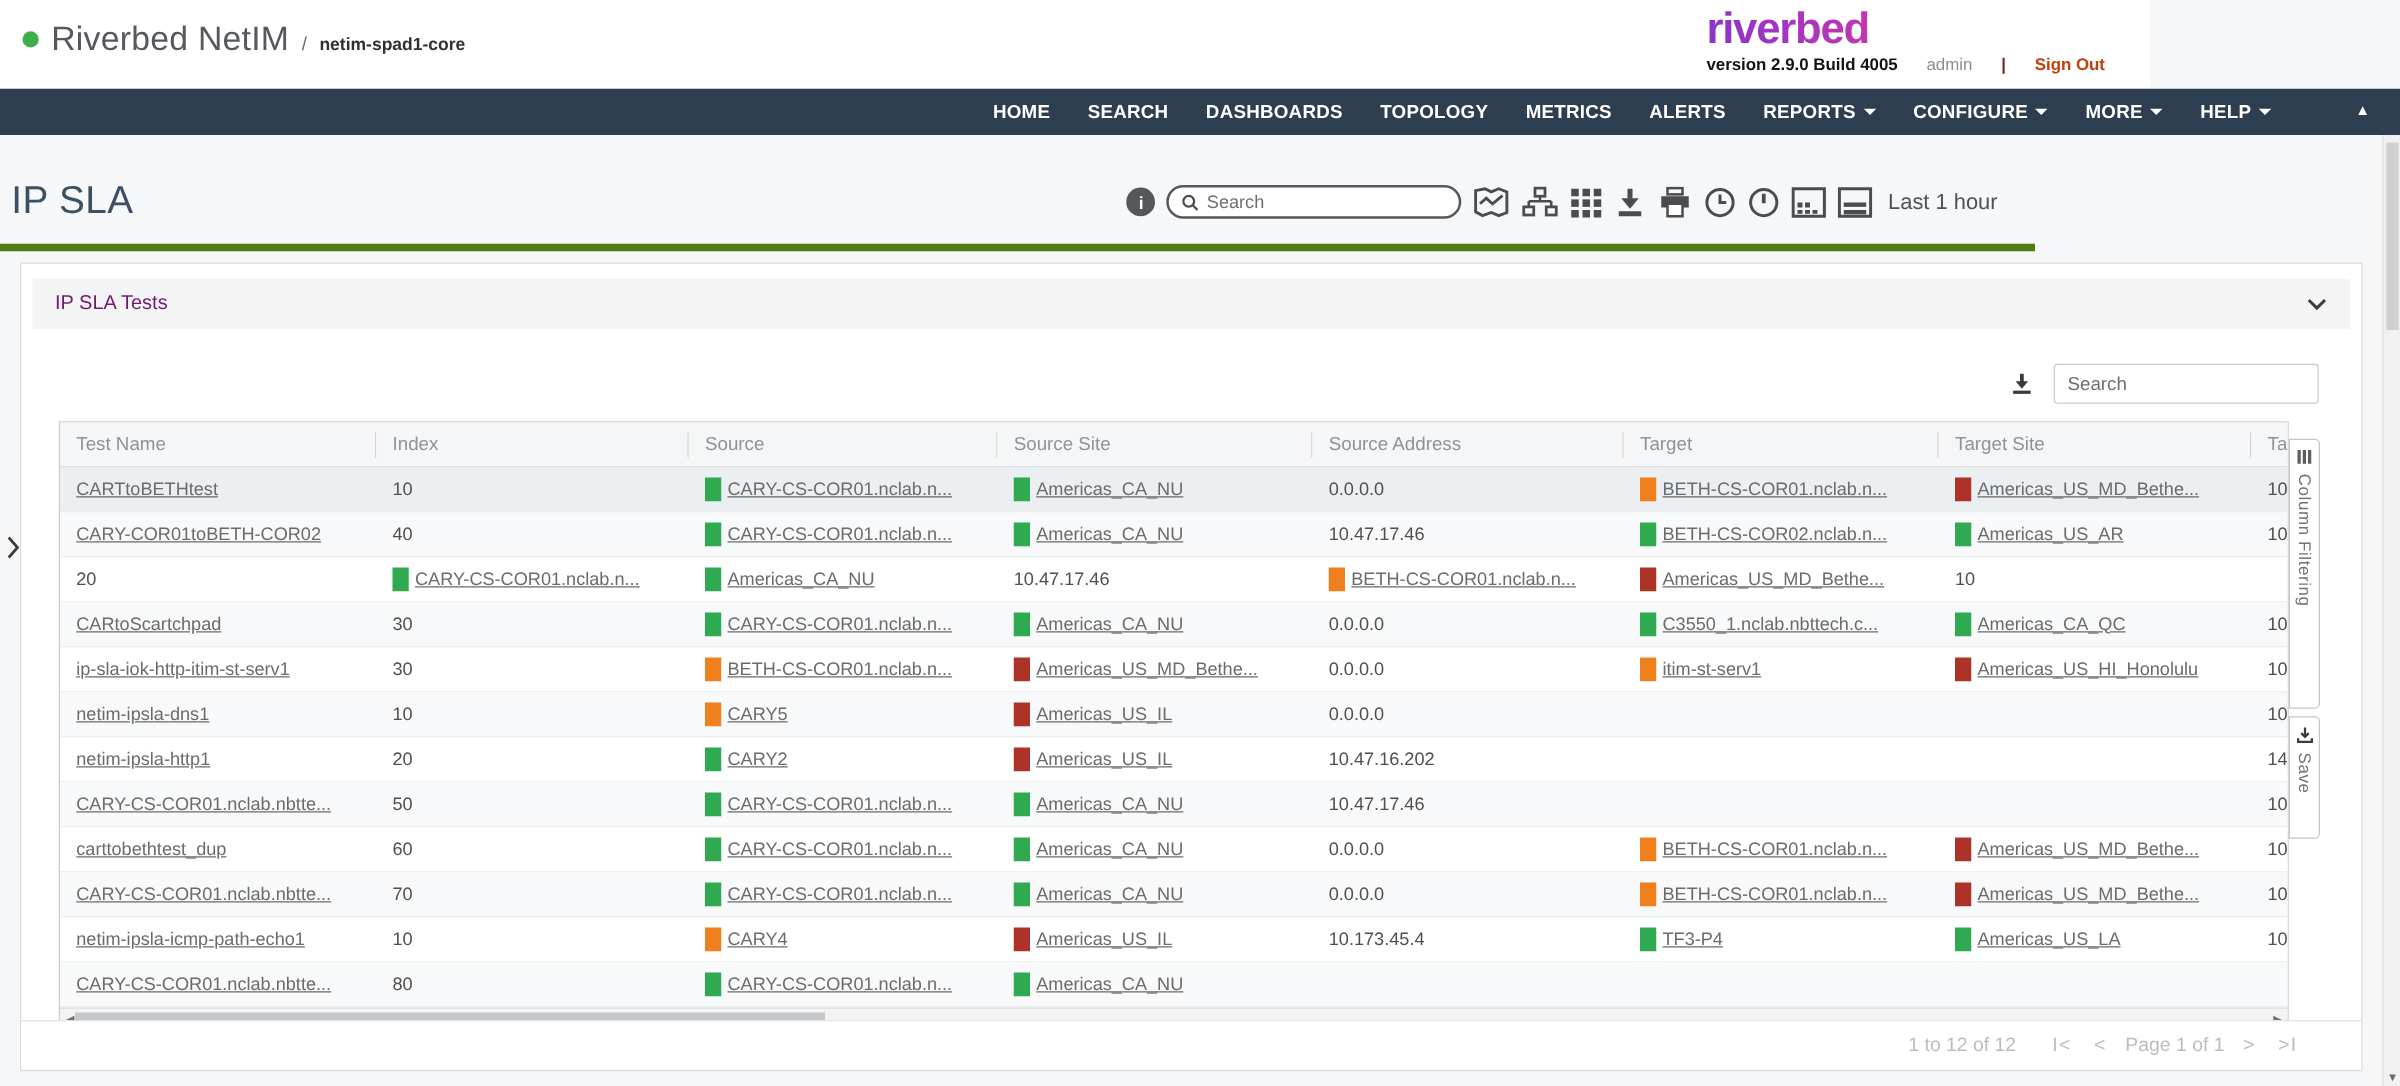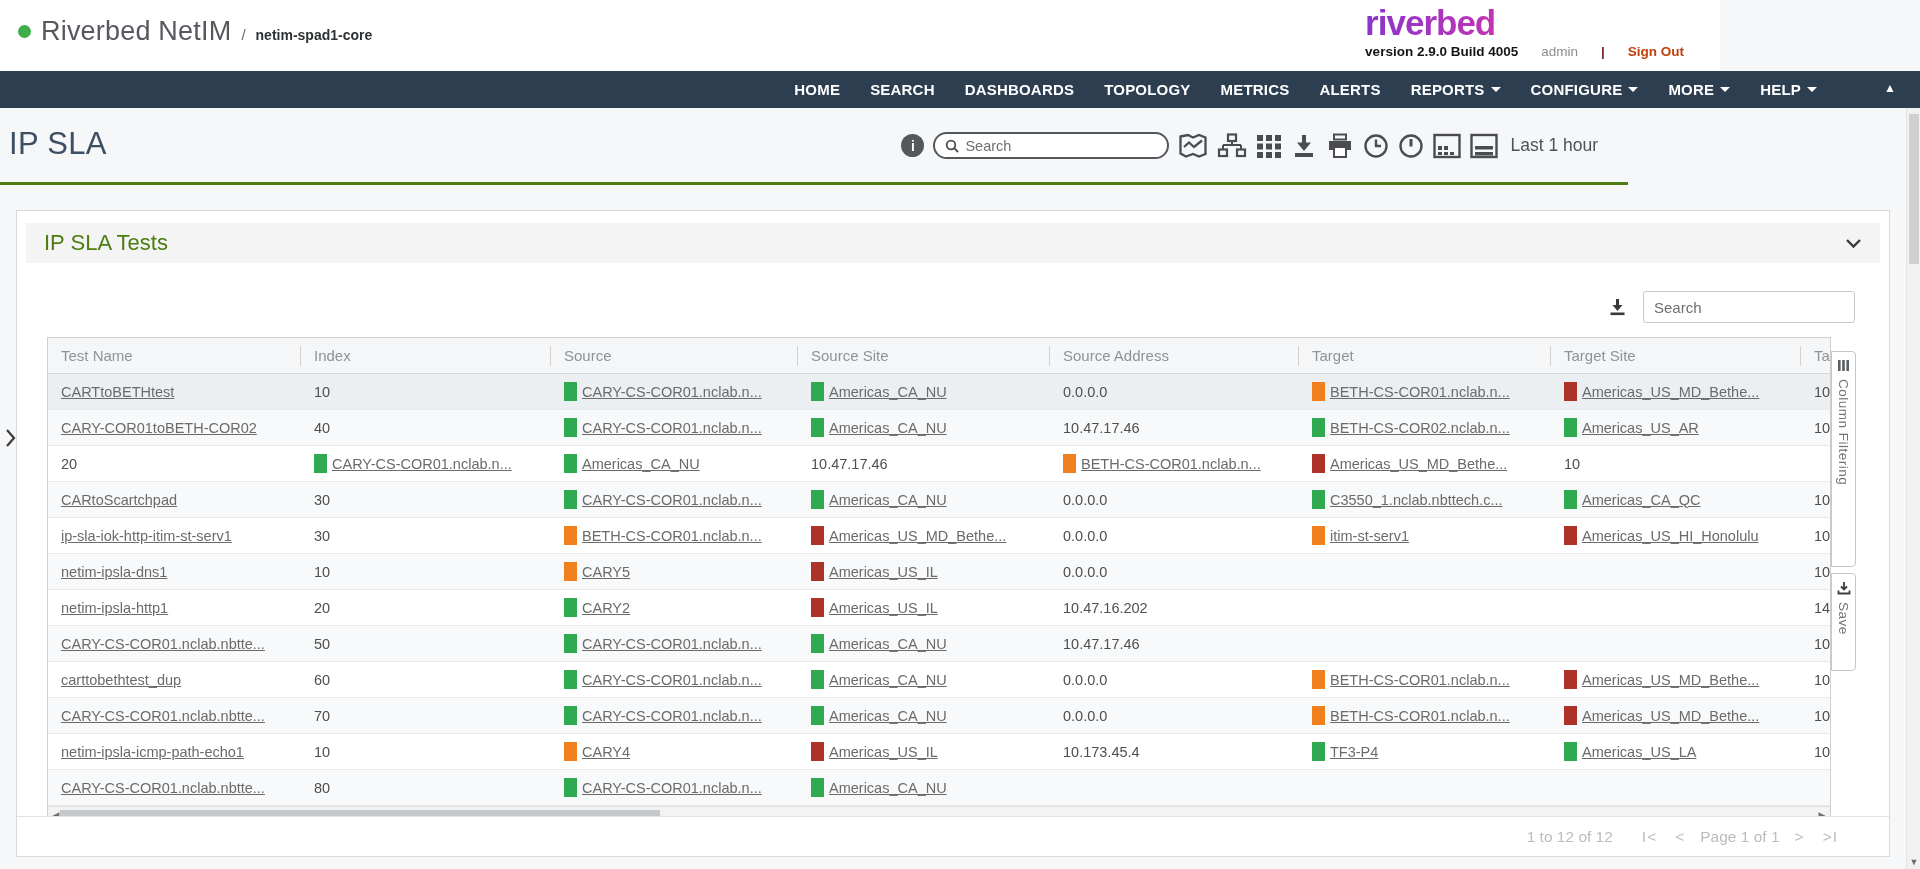--- a/index.html
+++ b/index.html
@@ -22,35 +22,35 @@
   .meta-sep { color:#7a2020; font-weight:700; }
   .sign-out { color:#c2410c; font-weight:700; }
 
   
   .navbar { position:absolute; left:0; top:71px; width:1920px; height:37px; background:#2d3e50; display:flex; align-items:center; justify-content:flex-end; padding-right:88px; }
   .nav-item { color:#fff; font-size:15px; font-weight:700; padding:0 15px; letter-spacing:0.2px; cursor:pointer; display:flex; align-items:center; gap:6px; }
   .nav-caret { width:0; height:0; border-left:5px solid transparent; border-right:5px solid transparent; border-top:5px solid #fff; display:inline-block; }
   .nav-collapse { position:absolute; right:24px; top:10px; color:#fff; font-size:12px; }
 
   
-  .page-head { position:absolute; left:0; top:108px; width:1628px; height:77px; border-bottom:3px solid #4d7c0f; }
+  .page-head { position:absolute; left:0; top:124px; width:1628px; height:77px; border-bottom:6px solid #4d7c0f; }
   .page-title { position:absolute; left:9px; top:18px; font-size:31px; font-weight:400; color:#3d4f63; letter-spacing:0.3px; }
   .page-toolbar { position:absolute; right:30px; top:24px; display:flex; align-items:center; gap:9px; }
   .info-badge { width:23px; height:23px; border-radius:50%; background:#54585c; color:#fff; font-weight:700; font-size:14px; display:flex; align-items:center; justify-content:center; }
   .search-pill { display:flex; align-items:center; gap:6px; width:236px; height:27px; border:2px solid #54585c; border-radius:14px; padding:0 10px; background:#fff; }
   .search-pill input { border:none; outline:none; font-size:14.5px; color:#444; width:180px; font-family:"Liberation Sans",sans-serif; background:transparent; }
   .search-pill input::placeholder, .tbl-search input::placeholder { color:#6f6f6f; opacity:1; }
   .tb-icon { display:flex; align-items:center; justify-content:center; }
   .tb-icon svg { display:block; }
   .time-range { font-size:17.5px; color:#4e5254; margin-left:3px; white-space:nowrap; }
 
   
   .card { position:absolute; left:16px; right:30px; top:210px; bottom:12px; background:#fff; border:1px solid #d9d9d9; }
   .accordion-header { position:absolute; left:9px; right:9px; top:12px; height:40px; background:#f4f4f5; display:flex; align-items:center; justify-content:space-between; padding:0 18px; }
-  .accordion-title { font-size:22px; color:#4d7c0f; }
+  .accordion-title { font-size:16px; color:#701a75; }
 
   .controls { position:absolute; top:80px; right:34px; display:flex; align-items:center; gap:16px; }
   .tbl-search input { width:212px; height:32px; border:1px solid #c9c9c9; border-radius:3px; padding:0 10px; font-size:15px; color:#444; font-family:"Liberation Sans",sans-serif; outline:none; }
 
   
   .table-wrap { position:absolute; left:30px; top:126px; width:1784px; border:1px solid #cfcfcf; background:#fff; overflow:hidden; }
   .t-inner { width:2003px; }
   .t-header { display:grid; height:36px; background:#f5f6f7; border-bottom:1px solid #d8d8d8; }
   .th { position:relative; display:flex; align-items:center; padding-left:13px; font-size:15px; color:#8f9397; white-space:nowrap; overflow:hidden; cursor:pointer; }
   .th::after { content:""; position:absolute; right:0; top:8px; height:20px; width:1px; background:#d2d2d2; }

